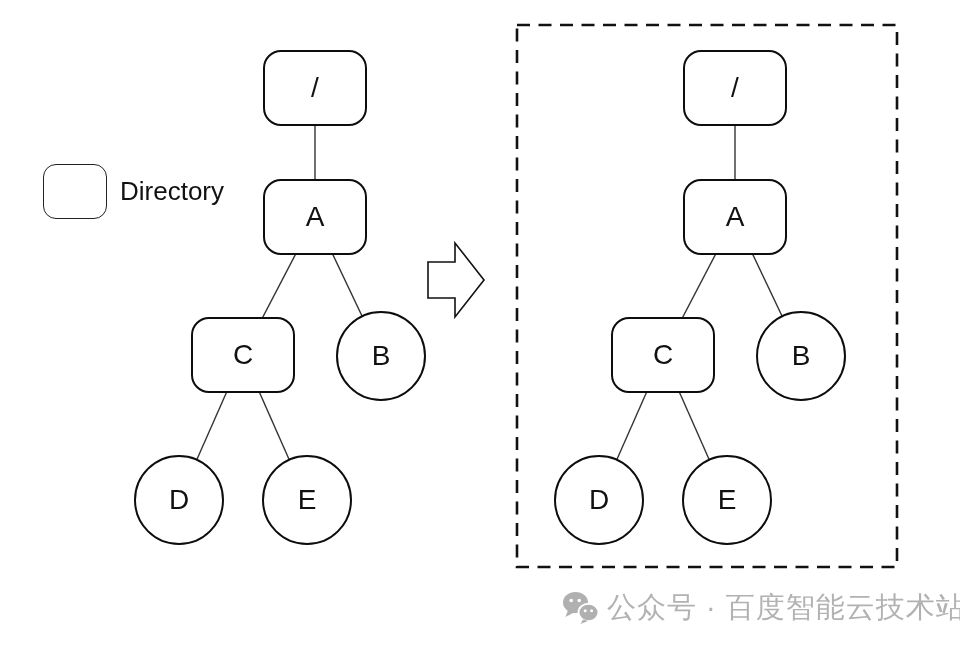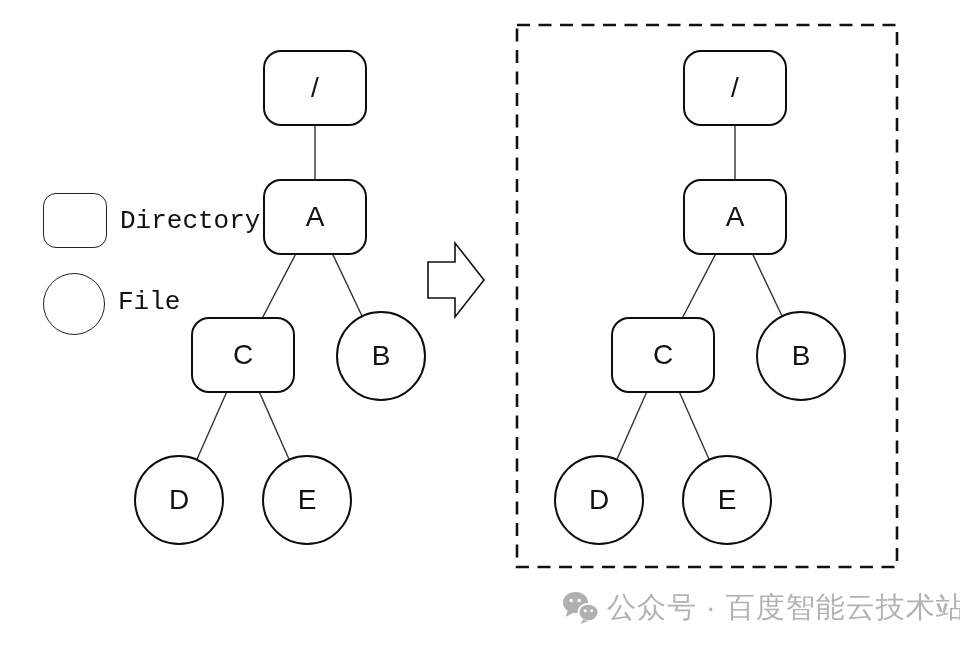--- a/index.html
+++ b/index.html
@@ -27,21 +27,21 @@
 
   
   .n-r-root{left:683px; top:50px;}
   .n-r-a{left:683px; top:179px;}
   .n-r-c{left:611px; top:317px;}
   .n-r-b{left:756px; top:311px;}
   .n-r-d{left:554px; top:455px;}
   .n-r-e{left:682px; top:455px;}
 
   
-  .legend{position:absolute; left:43px; top:193px; z-index:2;font-family:Liberation Mono, monospace;}
+  .legend{position:absolute; left:43px; top:164px; z-index:2;}
   .legend-row{display:flex; align-items:center; margin-bottom:21px;}
   .legend-swatch{box-sizing:border-box; border:1.6px solid #222; background:#fff; flex:none;}
   .legend-swatch.dir{width:64px; height:55px; border-radius:13px;}
   .legend-swatch.file{width:62px; height:62px; border-radius:50%; margin-top:4px;}
   .legend-label{margin-left:13px; font-size:26px; color:#111;}
 
   
   .watermark{position:absolute; left:562px; top:588px; display:flex; align-items:center; z-index:2;}
   .wm-text{margin-left:7px; font-size:29px; color:#b2b2b2; letter-spacing:1px; white-space:nowrap;}
 </style>
@@ -71,24 +71,20 @@
     <rect x="517" y="25" width="380" height="542" fill="none" stroke="#111" stroke-width="2.6" stroke-dasharray="13 8.5"></rect>
 
     <polygon points="428,262 455,262 455,243 484,280 455,317 455,298 428,298" fill="#ffffff" stroke="#111" stroke-width="1.6"></polygon>
   </svg>
 
   <div class="legend">
     <div class="legend-row">
       <div class="legend-swatch dir"></div>
       <div class="legend-label">Directory</div>
     </div>
-    <div class="legend-row">
-      <div class="legend-swatch file"></div>
-      <div class="legend-label">File</div>
-    </div>
   </div>
 
   <div class="node dir n-l-root">/</div>
   <div class="node dir n-l-a">A</div>
   <div class="node dir n-l-c">C</div>
   <div class="node file n-l-b">B</div>
   <div class="node file n-l-d">D</div>
   <div class="node file n-l-e">E</div>
 
   <div class="node dir n-r-root">/</div>

